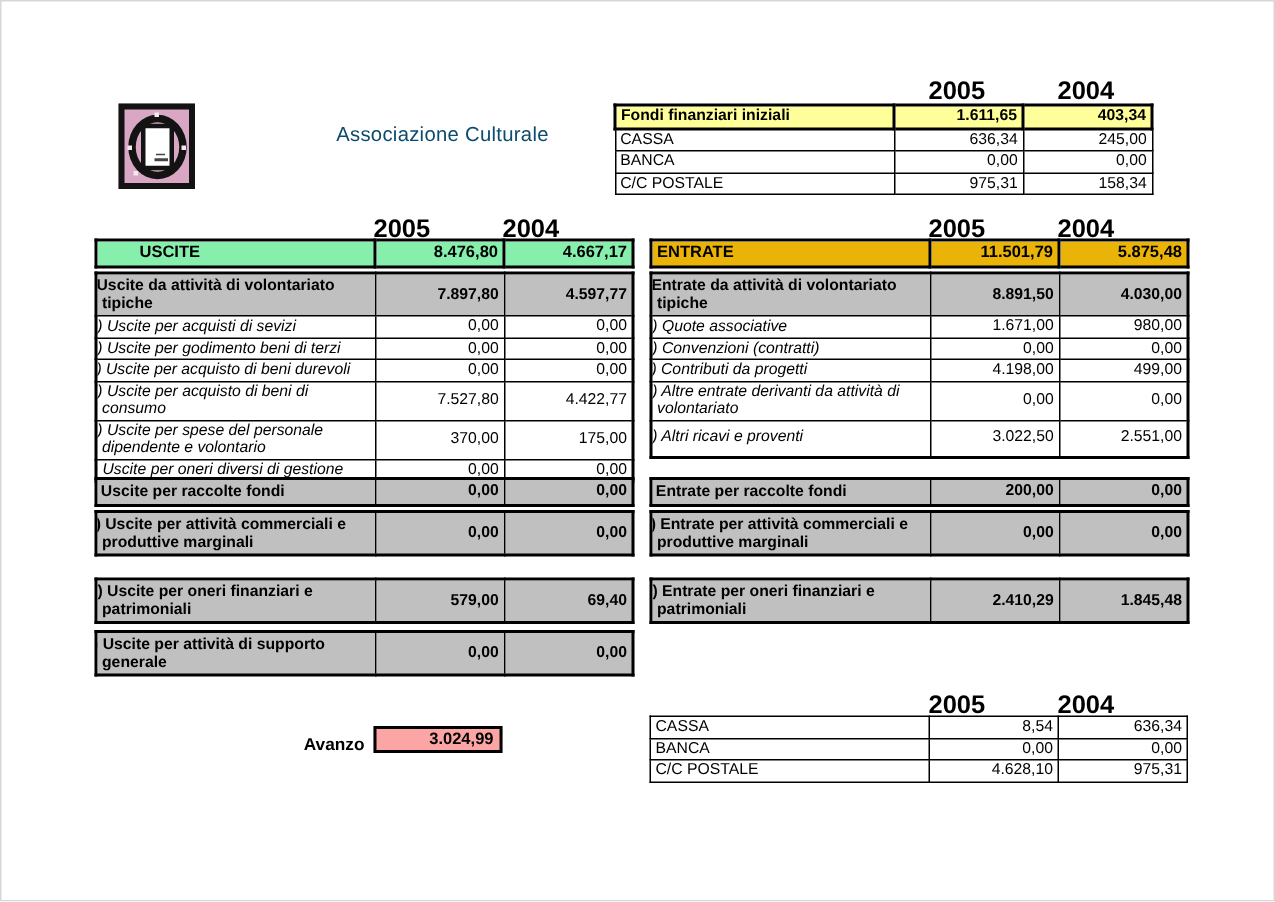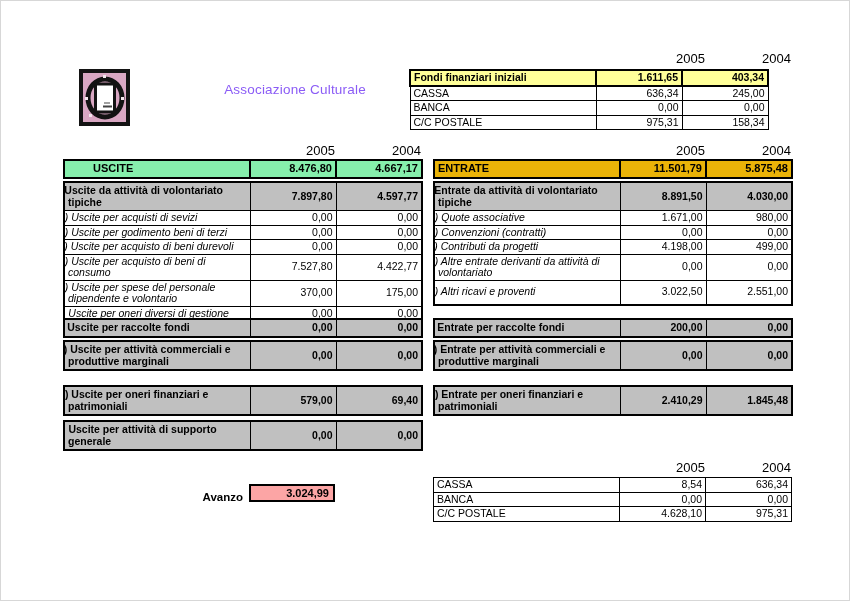--- a/index.html
+++ b/index.html
@@ -21,25 +21,25 @@
   #logo .tick.t2{left:2px;top:24px;}
   #logo .tick.t3{right:2px;top:24px;}
   #logo .tick.t4{left:6px;bottom:5px;}
   #logo .marks{position:absolute;right:8px;bottom:9px;width:9px;height:6px;
     background:
       linear-gradient(#444,#444) 1px 0/6px 1px no-repeat,
       linear-gradient(#444,#444) 0 3px/9px 2px no-repeat;}
 
   
   #org-title{position:absolute;left:148px;top:80px;width:292px;text-align:center;
-    color:#8b5cf6;font-size:13.5px;line-height:17px;letter-spacing:.2px;}
+    color:#0c4a6e;font-size:13.5px;line-height:17px;letter-spacing:.2px;}
 
   
   .years{position:absolute;display:flex;padding-left:186px;box-sizing:border-box;}
-  .years .yr{width:86px;text-align:right;font-weight:normal;font-size:13px;}
+  .years .yr{width:86px;text-align:left;font-weight:bold;font-size:17px;}
   #fi-years{left:432px;top:50px;width:358px;}
   #left-years{left:62px;top:142px;width:358px;}
   #right-years{left:432px;top:142px;width:358px;}
   #ff-years{left:432px;top:459px;width:358px;}
 
   
   table.t{border-collapse:collapse;table-layout:fixed;position:absolute;width:358px;background:#fff;}
   table.t td{border:1px solid #000;font-size:10.5px;line-height:11.5px;
     padding:1px 3px;vertical-align:middle;overflow:hidden;}
   col.c1{width:186px;} col.c2{width:86px;} col.c3{width:86px;}

